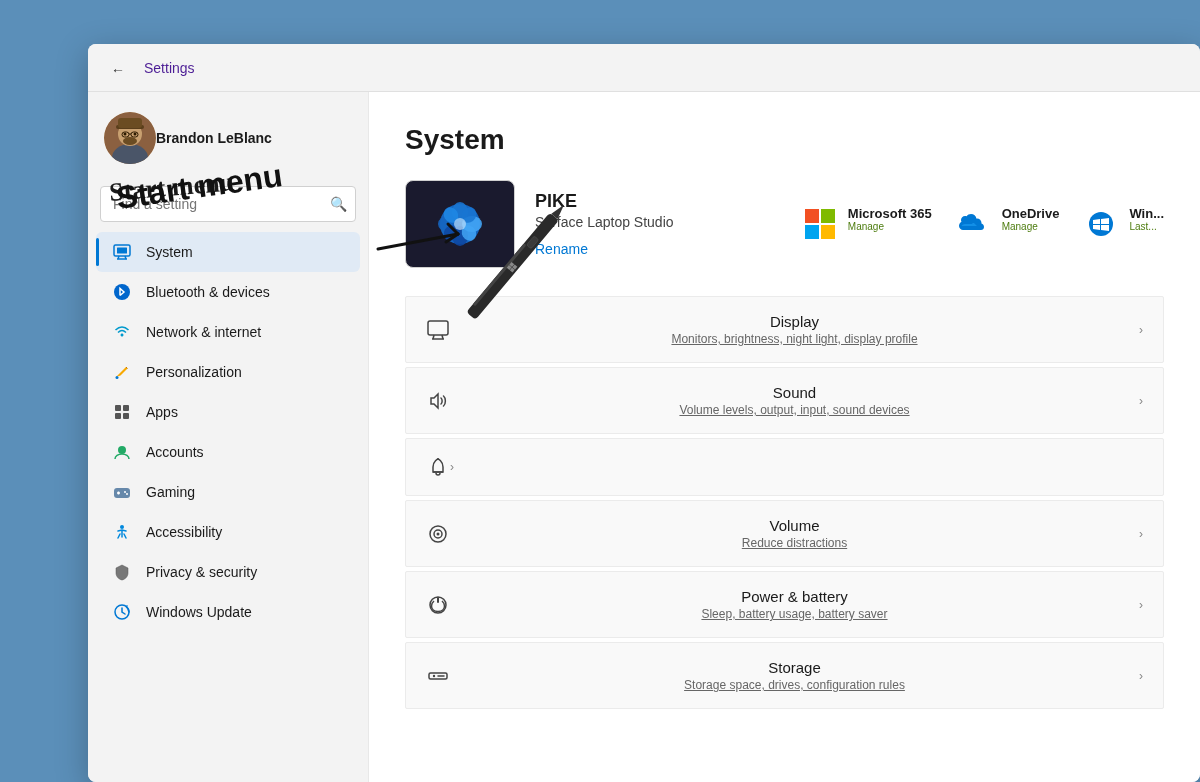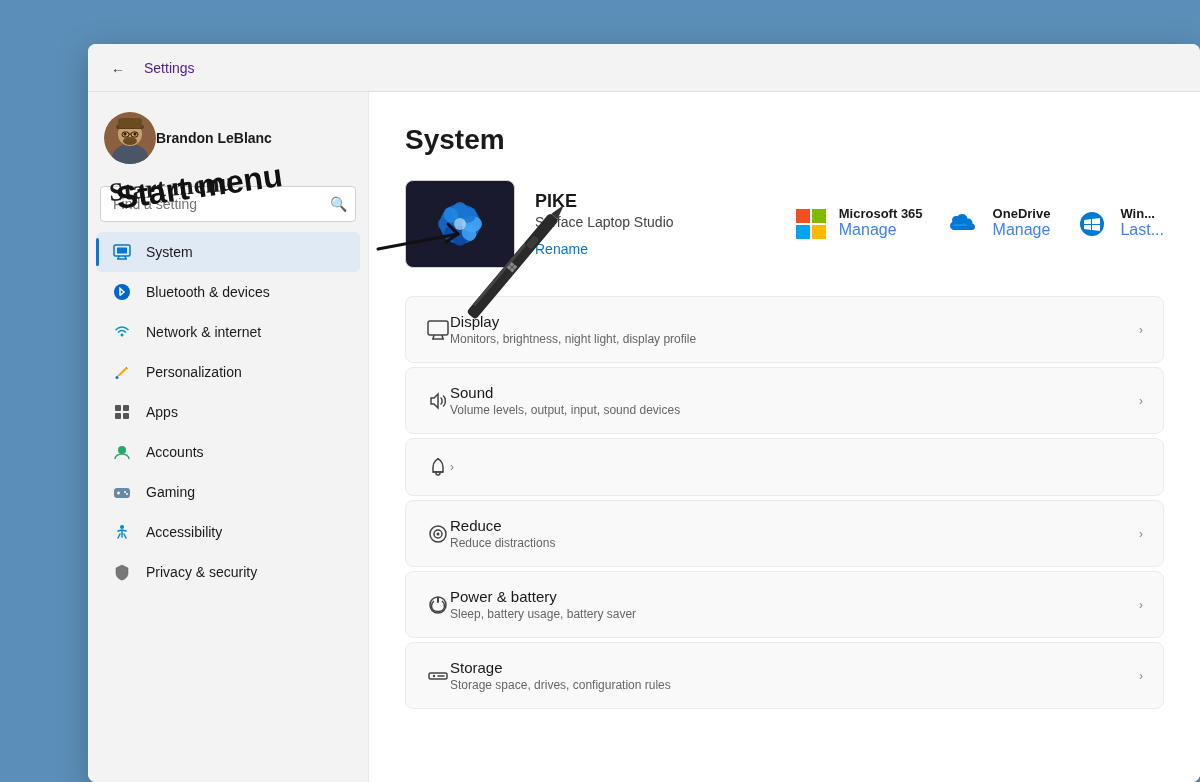--- a/index.html
+++ b/index.html
@@ -243,41 +243,42 @@
       justify-content: center;
     }
 
     .quick-link-text { }
     .quick-link-title {
       font-size: 13px;
       font-weight: 600;
       color: #1a1a1a;
     }
     .quick-link-sub {
-      font-size: 16px;
-      color: #3b82f6;
+      font-size: 10px;
+      color: #4d7c0f;
       cursor: pointer;
     }
 
     
     .settings-list {
       display: flex;
       flex-direction: column;
       gap: 2px;
     }
 
     .settings-item {
       display: flex;
       align-items: center;
       padding: 16px 20px;
       background: #f9f9f9;
-      border-radius: 8px;
+      border-radius: 2px;
       cursor: pointer;
       border: 1px solid #ebebeb;
       margin-bottom: 2px;
+      text-align: center;
     }
 
     .settings-item-icon {
       width: 24px;
       height: 24px;
       display: flex;
       align-items: center;
       justify-content: center;
       color: #444;
       font-size: 18px;
@@ -287,20 +288,21 @@
     .settings-item-text { flex: 1; }
     .settings-item-title {
       font-size: 15px;
       font-weight: 500;
       color: #1a1a1a;
     }
     .settings-item-desc {
       font-size: 12px;
       color: #666;
       margin-top: 2px;
+      text-decoration: underline;
     }
 
     .settings-item-arrow {
       color: #888;
       font-size: 12px;
     }
 
     
     ::-webkit-scrollbar { width: 6px; }
     ::-webkit-scrollbar-track { background: transparent; }
@@ -454,20 +456,31 @@
 
         <div class="nav-item">
           <div class="nav-icon">
             <svg width="18" height="18" viewBox="0 0 18 18" fill="none">
               <path d="M9 2L3 5V10C3 13.31 5.67 16.41 9 17C12.33 16.41 15 13.31 15 10V5L9 2Z" fill="#777" stroke="#555" stroke-width="0.5"></path>
             </svg>
           </div>
           <span>Privacy &amp; security</span>
         </div>
 
+        <div class="nav-item">
+          <div class="nav-icon">
+            <svg width="18" height="18" viewBox="0 0 18 18" fill="none">
+              <circle cx="9" cy="9" r="7" stroke="#0078d4" stroke-width="1.5" fill="none"></circle>
+              <path d="M9 5V9L12 11" stroke="#0078d4" stroke-width="1.5" stroke-linecap="round"></path>
+              <path d="M13 3.5C14.8 5 16 7.1 16 9.5" stroke="#0078d4" stroke-width="1.5" fill="none"></path>
+              <path d="M14.5 2L13 3.5L15 4.5" stroke="#0078d4" stroke-width="1" fill="none"></path>
+            </svg>
+          </div>
+          <span>Windows Update</span>
+        </div>
       </div>
     </div>
 
     <div class="main">
       <h1 class="page-title">System</h1>
 
       <div class="device-card">
         <div class="device-image">
 
           <svg width="70" height="56" viewBox="0 0 70 56">
@@ -586,21 +599,21 @@
 
         <div class="settings-item">
           <div class="settings-item-icon">
             <svg width="22" height="22" viewBox="0 0 22 22" fill="none">
               <circle cx="11" cy="11" r="8" stroke="#444" stroke-width="1.5" fill="none"></circle>
               <circle cx="11" cy="11" r="4" stroke="#444" stroke-width="1.5" fill="none"></circle>
               <circle cx="11" cy="11" r="1.5" fill="#444"></circle>
             </svg>
           </div>
           <div class="settings-item-text">
-            <div class="settings-item-title">Reduce</div>
+            <div class="settings-item-title">Volume</div>
             <div class="settings-item-desc">Reduce distractions</div>
           </div>
           <span class="settings-item-arrow">›</span>
         </div>
 
         <div class="settings-item">
           <div class="settings-item-icon">
             <svg width="22" height="22" viewBox="0 0 22 22" fill="none">
               <circle cx="11" cy="11" r="8" stroke="#444" stroke-width="1.5" fill="none"></circle>
               <line x1="11" y1="4" x2="11" y2="8" stroke="#444" stroke-width="2" stroke-linecap="round"></line>

